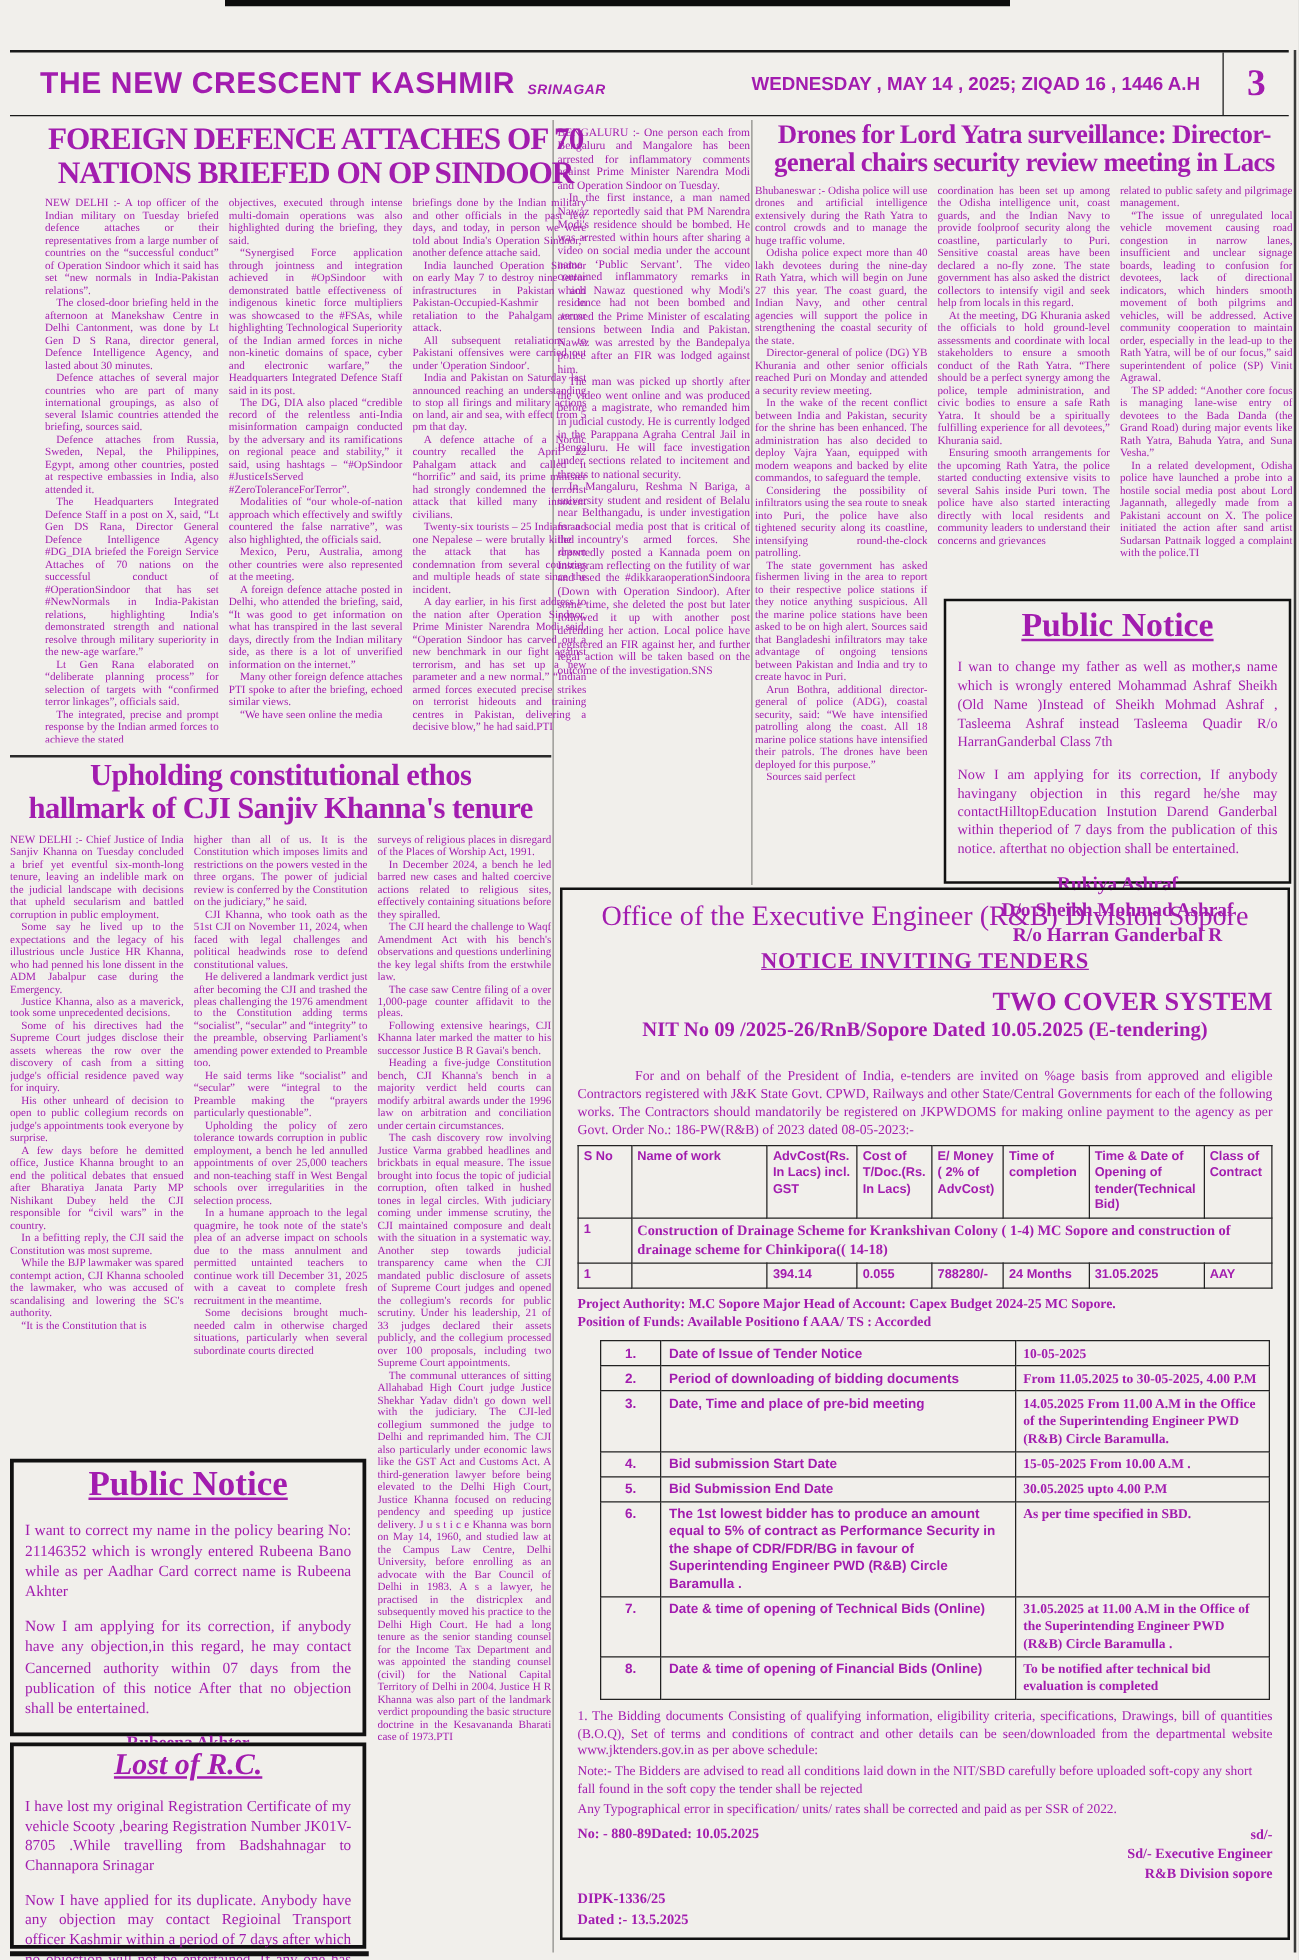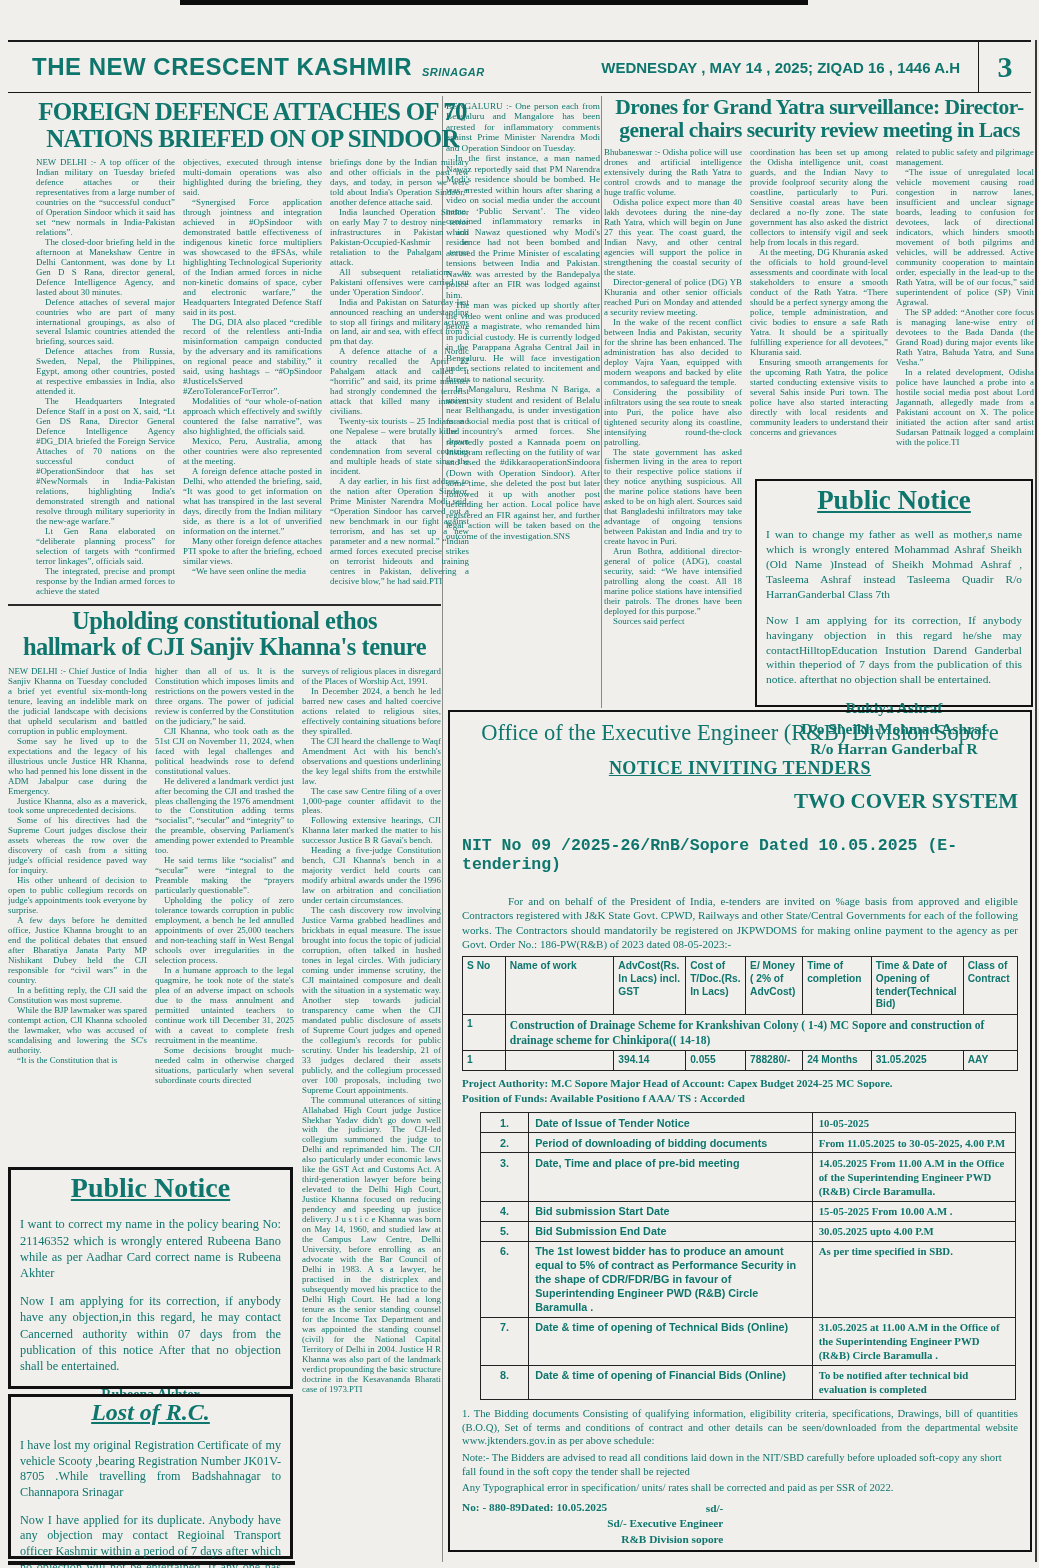--- a/index.html
+++ b/index.html
@@ -1,16 +1,16 @@
 <!DOCTYPE html>
 <html><head>
 <meta charset="utf-8">
 <style>
   html,body{margin:0;padding:0;background:#d8d6d2;}
-  .sheet{position:relative;width:1039px;height:1568px;background:#f1efeb;color:#0f766e;
+  .sheet{position:relative;width:1039px;height:1568px;background:#f1efeb;color:#a21caf;
          font-family:"Liberation Serif",serif;overflow:hidden;margin:0 auto;}
   .abs{position:absolute;}
 
   
   .topbar{left:180px;top:0;width:628px;height:5px;background:#0d0d0d;}
   .masthead{left:8px;top:40px;width:1023px;height:53px;border-top:2px solid #1a1a1a;
             border-bottom:1.5px solid #1a1a1a;display:flex;align-items:center;box-sizing:border-box;}
   .m-title{font-family:"Liberation Sans",sans-serif;font-weight:700;font-size:24px;letter-spacing:.5px;margin-left:24px;}
   .m-city{font-family:"Liberation Sans",sans-serif;font-weight:700;font-size:11px;margin-left:10px;margin-top:10px;letter-spacing:.5px;font-style:italic;}
   .m-date{margin-left:auto;font-family:"Liberation Sans",sans-serif;font-weight:700;font-size:15px;}
@@ -67,34 +67,34 @@
   .lost .nb-title{font-size:24px;font-style:italic;margin:0;}
   .lost .nb-body{font-size:12.2px;line-height:1.28;}
 
   
   .tender{left:448px;top:710px;width:584px;height:842px;border:2px solid #111;box-sizing:border-box;
           padding:6px 12px;overflow:hidden;}
   .t-gov{text-align:center;font-weight:700;font-size:16.5px;}
   .t-office{text-align:center;font-size:22.5px;margin-top:2px;}
   .t-nit{text-align:center;font-weight:700;font-size:18px;text-decoration:underline;margin-top:12px;letter-spacing:.5px;}
   .t-cover{text-align:right;font-weight:700;font-size:21px;margin-top:10px;}
-  .t-no{font-weight:700;font-size:16.5px;margin-top:22px;font-family:Liberation Mono, monospace;}
+  .t-no{text-align:center;font-weight:700;font-size:16.5px;margin-top:0;}
   .t-intro{font-size:11px;line-height:1.3;text-align:justify;text-indent:46px;margin-top:20px;}
   table{border-collapse:collapse;}
   .wtab{width:100%;margin-top:5px;font-family:"Liberation Sans",sans-serif;font-weight:700;font-size:10.2px;line-height:1.25;}
   .wtab td{border:1.3px solid #222;padding:3px 4px;vertical-align:top;}
   .t-proj{font-weight:700;font-size:11px;line-height:1.35;margin-top:5px;}
   .stab{width:calc(100% - 20px);margin:7px 0 0 18px;font-size:10.8px;}
   .stab td{border:1.2px solid #222;padding:2.5px 6px;vertical-align:top;line-height:1.3;}
   .stab .sn{width:9%;font-family:"Liberation Sans",sans-serif;font-weight:700;text-align:center;}
   .stab .sl{width:53%;font-family:"Liberation Sans",sans-serif;font-weight:700;}
   .stab .sv{width:38%;font-weight:700;}
   .t-para{font-size:10.7px;line-height:1.28;text-align:justify;margin-top:7px;}
   .t-note{font-size:10.7px;line-height:1.28;margin-top:3px;}
-  .t-sigrow{display:flex;margin-top:6px;font-weight:700;font-size:11.3px;}
+  .t-sigrow{display:flex;justify-content:space-between;margin-top:6px;font-weight:700;font-size:11.3px;}
   .t-sigright{text-align:right;line-height:1.35;}
   .t-dipk{font-weight:700;font-size:11.5px;margin-top:4px;line-height:1.5;}
 </style>
 </head>
 <body>
 
 <div class="sheet">
 
   <div class="abs topbar"></div>
 
@@ -152,21 +152,21 @@
     <div class="body">
         <p>BENGALURU :- One person each from Bengaluru and Mangalore has been arrested for inflammatory comments against Prime Minister Narendra Modi and Operation Sindoor on Tuesday.</p>
         <p>In the first instance, a man named Nawaz reportedly said that PM Narendra Modi's residence should be bombed. He was arrested within hours after sharing a video on social media under the account name ‘Public Servant’. The video contained inflammatory remarks in which Nawaz questioned why Modi's residence had not been bombed and accused the Prime Minister of escalating tensions between India and Pakistan. Nawaz was arrested by the Bandepalya police after an FIR was lodged against him.</p>
         <p>The man was picked up shortly after the video went online and was produced before a magistrate, who remanded him in judicial custody. He is currently lodged in the Parappana Agraha Central Jail in Bengaluru. He will face investigation under sections related to incitement and threats to national security.</p>
         <p>In Mangaluru, Reshma N Bariga, a university student and resident of Belalu near Belthangadu, is under investigation for a social media post that is critical of the country's armed forces. She reportedly posted a Kannada poem on Instagram reflecting on the futility of war and used the #dikkaraoperationSindoora (Down with Operation Sindoor). After some time, she deleted the post but later followed it up with another post defending her action. Local police have registered an FIR against her, and further legal action will be taken based on the outcome of the investigation.SNS</p>
       </div>
   </div>
 
   <div class="abs drones">
     <div class="headline">
-      <span>Drones for Grand Yatra surveillance: Director-</span><br>
+      <span>Drones for Lord Yatra surveillance: Director-</span><br>
       <span>general chairs security review meeting in Lacs</span>
     </div>
     <div class="cols">
       <div class="col d1">
           <p>Bhubaneswar :- Odisha police will use drones and artificial intelligence extensively during the Rath Yatra to control crowds and to manage the huge traffic volume.</p>
           <p>Odisha police expect more than 40 lakh devotees during the nine-day Rath Yatra, which will begin on June 27 this year. The coast guard, the Indian Navy, and other central agencies will support the police in strengthening the coastal security of the state.</p>
           <p>Director-general of police (DG) YB Khurania and other senior officials reached Puri on Monday and attended a security review meeting.</p>
           <p>In the wake of the recent conflict between India and Pakistan, security for the shrine has been enhanced. The administration has also decided to deploy Vajra Yaan, equipped with modern weapons and backed by elite commandos, to safeguard the temple.</p>
           <p>Considering the possibility of infiltrators using the sea route to sneak into Puri, the police have also tightened security along its coastline, intensifying round-the-clock patrolling.</p>
           <p>The state government has asked fishermen living in the area to report to their respective police stations if they notice anything suspicious. All the marine police stations have been asked to be on high alert. Sources said that Bangladeshi infiltrators may take advantage of ongoing tensions between Pakistan and India and try to create havoc in Puri.</p>

